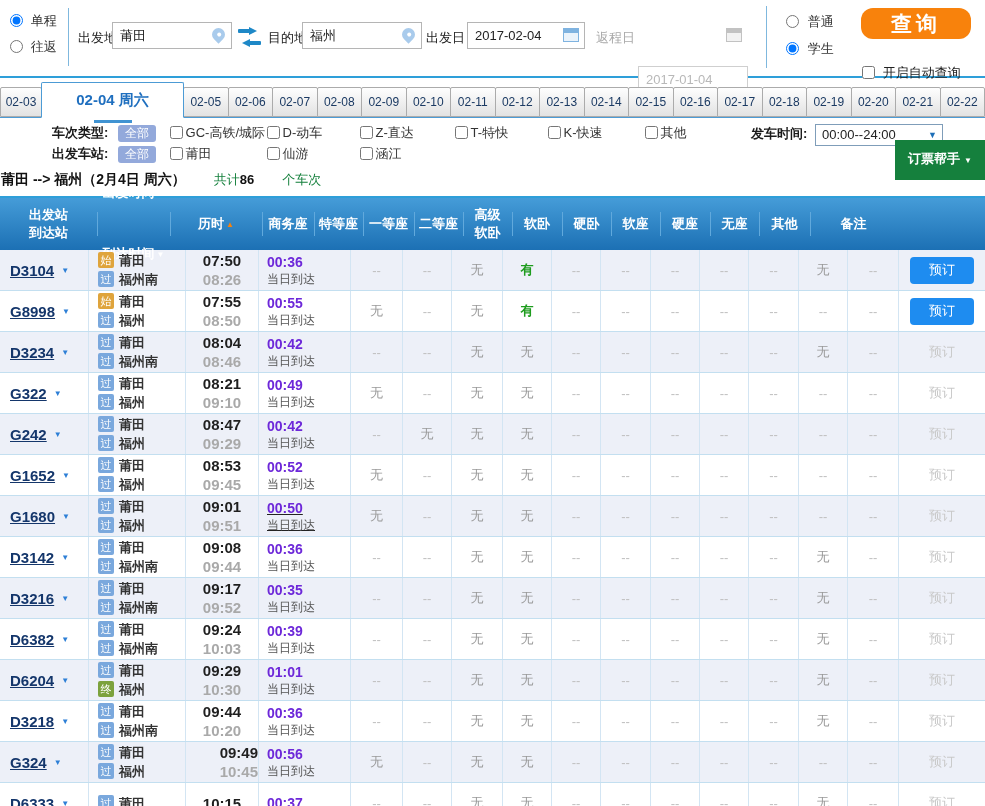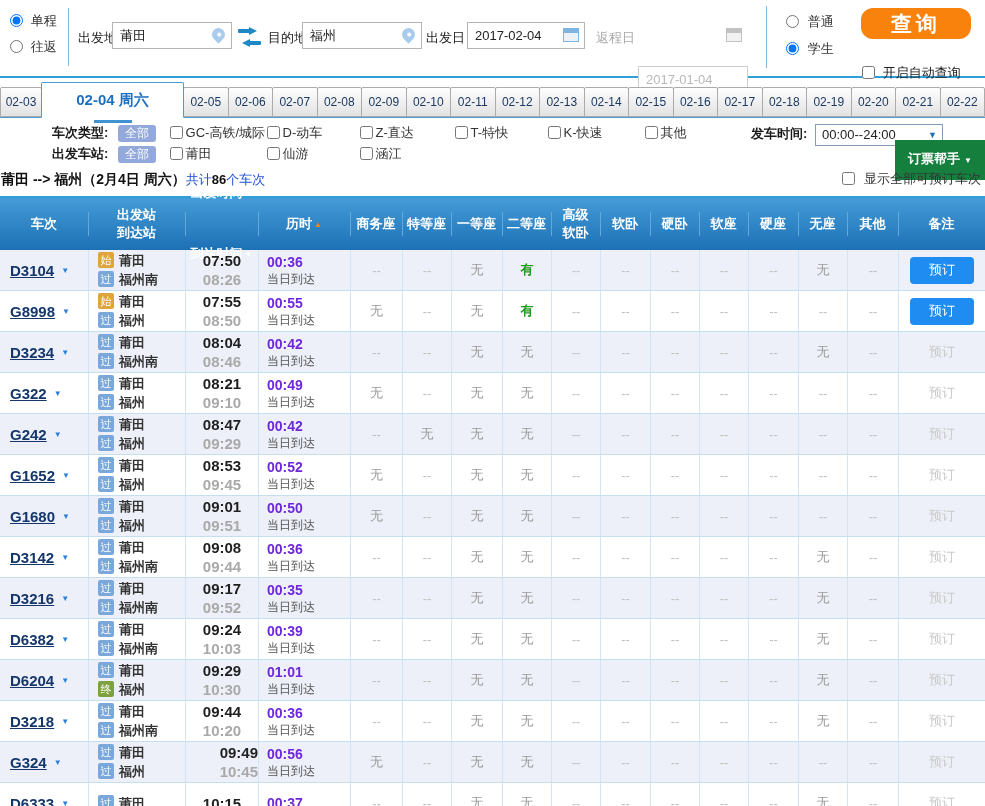--- a/index.html
+++ b/index.html
@@ -60,21 +60,21 @@
   .time-filter .f-lab{margin-right:4px;}
   .select-box{display:inline-block;width:128px;height:22px;line-height:20px;border:1px solid #7F9DB9;
     background:#fff;padding:0 4px 0 6px;cursor:pointer;vertical-align:middle;position:relative;}
   .select-box .chev{position:absolute;right:5px;top:0;color:#1E6FB8;font-size:9px;}
   .helper-btn{position:absolute;right:0;top:22px;width:90px;height:40px;background:#15803d;color:#fff;
     border:none;font-size:13px;font-weight:bold;cursor:pointer;font-family:inherit;line-height:22px;text-align:center;}
   .helper-btn .chev{font-size:8px;margin-left:4px;}
   
   .summary{position:relative;width:985px;height:34px;line-height:34px;}
   .sum-route{font-size:14px;font-weight:bold;color:#111;margin-left:1px;}
-  .sum-rest{color:#1d4ed8;}
+  .sum-rest{color:#15803d;margin-left:28px;}
   .sum-count{font-weight:bold;color:#111;}
   .show-all{position:absolute;right:4px;top:0;color:#333;cursor:pointer;}
   .show-all input{vertical-align:-2px;margin:0 5px 0 0;}
   
   .ttable{width:985px;border-top:2px solid #2E9FD9;}
   .thead{display:flex;height:52px;background:linear-gradient(#459CD8,#1C70B4);color:#fff;}
   .th{display:flex;flex-direction:column;justify-content:center;align-items:center;position:relative;
     font-weight:bold;font-size:13px;}
   .th+.th::before{content:'';position:absolute;left:0;top:14px;bottom:14px;width:1px;background:#61A9DC;}
   .th-line{line-height:18px;white-space:nowrap;}
@@ -213,31 +213,24 @@
     <span class="select-box">
       <span>00:00--24:00</span>
       <span class="chev">▼</span>
     </span>
   </div>
   <button class="helper-btn"><span>订票帮手</span><span class="chev">▼</span></button>
 </div>
 
 <div class="summary">
   <span class="sum-route">莆田 --&gt; 福州（2月4日  周六）</span><span class="sum-rest">共计</span><span class="sum-count">86</span><span class="sum-rest">个车次</span>
-  <label class="show-all">
-    <input type="checkbox" style="">
-    <span>显示全部可预订车次</span>
-  </label>
 </div>
 
 <div class="ttable">
   <div class="thead" id="thead">
-      <div class="th c0" style="width: 88px;">
-        <div class="th-line"><span>车次</span></div>
-      </div>
       <div class="th c1" style="width: 97px;">
         <div class="th-line"><span>出发站</span></div>
         <div class="th-line"><span>到达站</span></div>
       </div>
       <div class="th c2" style="width: 73px; gap: 42px;">
         <div class="th-line"><span>出发时间</span><span class="sort up-white">▲</span></div>
         <div class="th-line"><span>到达时间</span><span class="sort down-white">▼</span></div>
       </div>
       <div class="th c3" style="width: 92px;">
         <div class="th-line"><span>历时</span><span class="sort up-orange">▲</span></div>
@@ -611,21 +604,21 @@
           <span class="caret">▼</span>
         </div>
         <div class="td c1" style="width: 97px;">
           <div class="st-line"><span class="badge b-pass">过</span><span class="st-name">莆田</span></div>
           <div class="st-line"><span class="badge b-pass">过</span><span class="st-name">福州</span></div>
         </div>
         <div class="td c2" style="width: 73px;">
           <div class="t-dep">09:01</div>
           <div class="t-arr">09:51</div>
         </div>
-        <div class="td c3" style="width: 92px;">
+        <div class="td c3" style="width: 92px; text-decoration: underline;">
           <div class="dur">00:50</div>
           <div class="dur-sub">当日到达</div>
         </div>
         <div class="td c4" style="width: 52px;">
           <span class="s-no">无</span>
         </div>
         <div class="td c5" style="width: 49px;">
           <span class="s-none">--</span>
         </div>
         <div class="td c6" style="width: 51px;">

